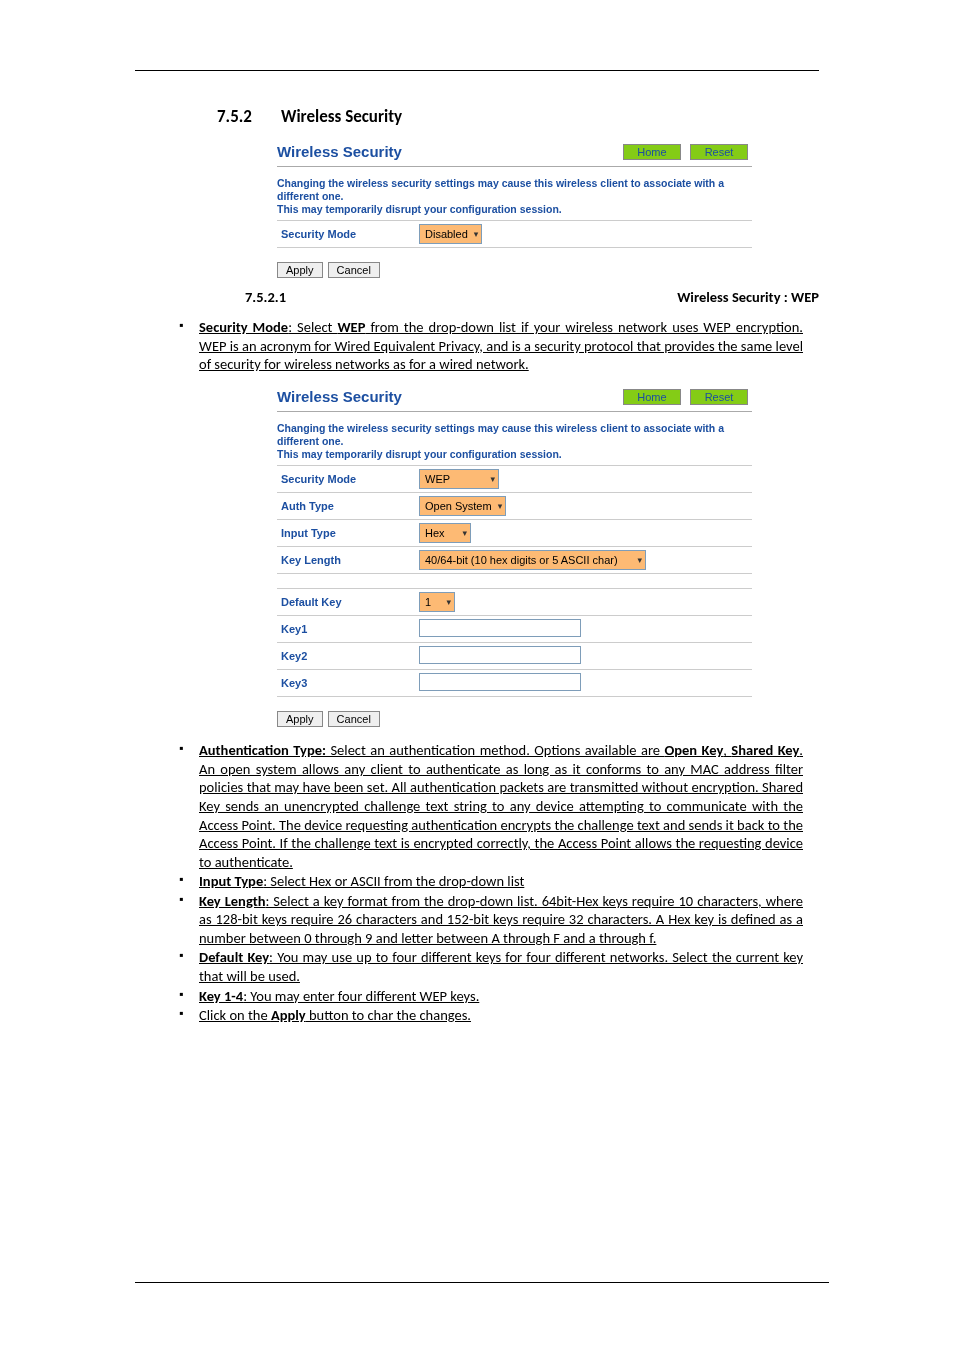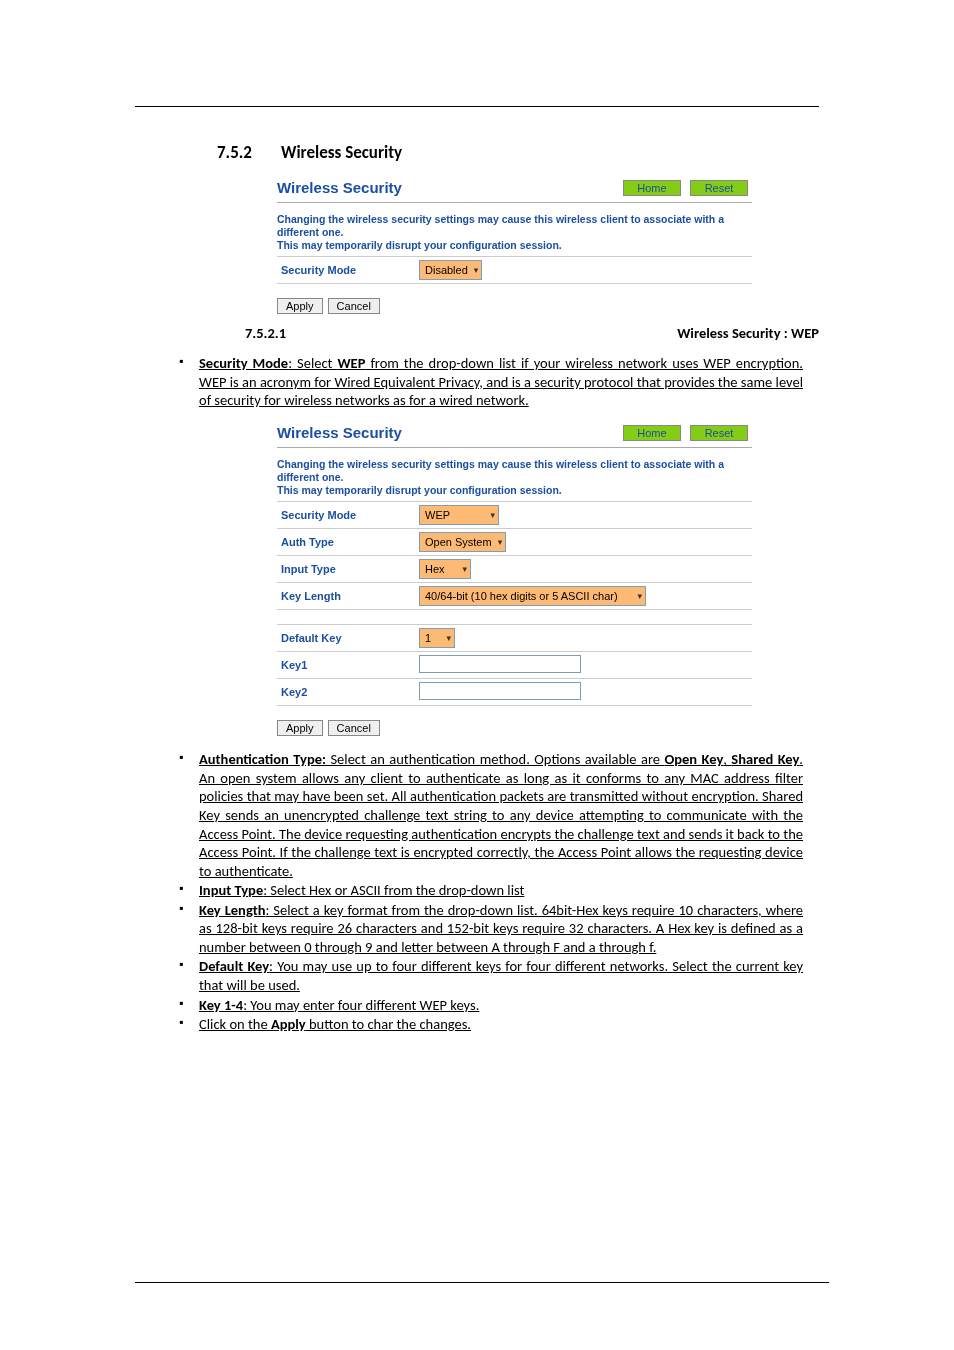--- a/index.html
+++ b/index.html
@@ -6,21 +6,21 @@
     margin: 0;
     background: #fff;
     font-family: Calibri, "Segoe UI", Arial, sans-serif;
     font-size: 14.5px;
     color: #000;
   }
   .page {
     width: 954px;
     height: 1350px;
     box-sizing: border-box;
-    padding: 106px 135px 60px 135px;
+    padding: 70px 135px 60px 135px;
     position: relative;
   }
   .page-hr {
     border: none;
     border-top: 1.5px solid #000;
     margin: 0 0 35px 0;
   }
   .foot-hr {
     border: none;
     border-top: 1.5px solid #000;
@@ -281,20 +281,24 @@
         </td>
       </tr>
       <tr>
         <td class="lbl">Key1</td>
         <td><span class="txt-input"></span></td>
       </tr>
       <tr>
         <td class="lbl">Key2</td>
         <td><span class="txt-input"></span></td>
       </tr>
+      <tr>
+        <td class="lbl">Key3</td>
+        <td><span class="txt-input"></span></td>
+      </tr>
     </tbody>
       </table>
     <div class="btnrow">
       <span class="std-btn">Apply</span>
       <span class="std-btn">Cancel</span>
     </div>
   </div>
 
   <ul class="doc-list" style="margin-top:14px">
     <li>

